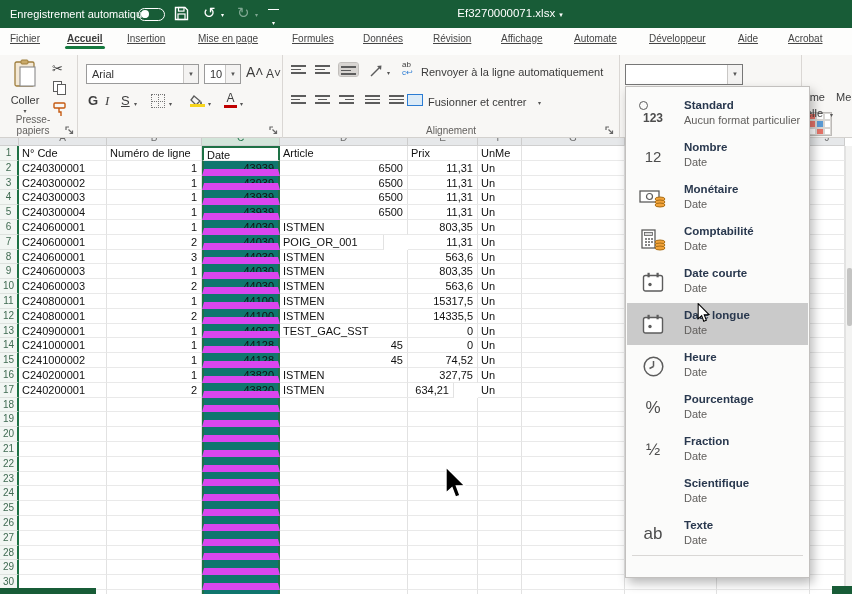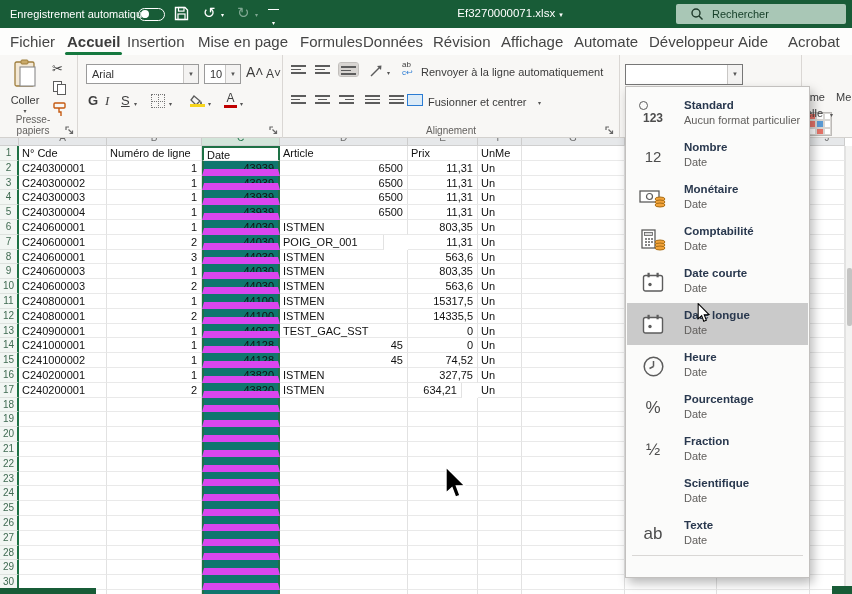--- a/index.html
+++ b/index.html
@@ -19,21 +19,21 @@
   .qat-custom .bar { display:block; height:0; border-top:1.6px solid #fff; margin-bottom:1px; }
   .qat-custom .chv { font-size:6px; color:#fff; line-height:5px; }
   .doc-title { position:absolute; left:400px; top:7px; width:220px; text-align:center; font-size:11.5px; color:#fff; }
   .doc-title .chv { font-size:7px; margin-left:4px; }
   .searchbox { position:absolute; left:676px; top:4px; width:170px; height:20px; background:#A9C7B6; border-radius:2px; color:#17402A; }
   .searchbox .txt { position:absolute; left:36px; top:3.5px; font-size:11px; }
   .searchbox svg { position:absolute; left:14px; top:3px; }
 
   
   .tabrow { position:absolute; left:0; top:28px; width:852px; height:27px; background:#FDFDFC; }
-  .tab { position:absolute; top:5px; font-size:15px; color:#454545; white-space:nowrap; cursor:default; }
+  .tab { position:absolute; top:5px; font-size:10px; color:#454545; white-space:nowrap; cursor:default;text-decoration:underline; }
   .tab.active { font-weight:bold; color:#3c3c3c; }
   .tab.active::after { content:""; position:absolute; left:-2px; right:-2px; bottom:-5px; height:3px; background:#15793F; border-radius:2px; }
 
   
   .ribbon { position:absolute; left:0; top:55px; width:852px; height:83px; background:#F8F7F5; border-bottom:1px solid #D3D1CE; }
   .grp { position:absolute; top:0; height:83px; border-right:1px solid #DAD7D4; }
   .grp-label { position:absolute; bottom:2px; font-size:10px; color:#615F5D; text-align:center; }
   .launcher { position:absolute; bottom:3px; }
   .combo { position:absolute; background:#fff; border:1px solid #9a9a9a; font-size:11px; color:#333; }
   .combo .val { position:absolute; left:5px; top:3px; }
@@ -107,35 +107,28 @@
         <path d="M1.5 1.5 h9.5 l2.5 2.5 v9.5 h-12 z" fill="none" stroke="#fff" stroke-width="1.4"></path>
         <rect x="4.5" y="1.5" width="5.5" height="3.6" fill="none" stroke="#fff" stroke-width="1.2"></rect>
         <rect x="4" y="8" width="7" height="5.5" fill="none" stroke="#fff" stroke-width="1.2"></rect>
       </svg>
     <span class="tb-ic" style="left:203px">↺</span>
     <span class="tb-caret" style="left:221px">▾</span>
     <span class="tb-ic dim" style="left:237px">↻</span>
     <span class="tb-caret dim" style="left:255px">▾</span>
     <span class="qat-custom"><span class="bar"></span><span class="chv">▾</span></span>
     <span class="doc-title"><span>Ef3270000071.xlsx</span><span class="chv">▾</span></span>
-    <span class="searchbox">
-      <svg width="14" height="14" viewBox="0 0 14 14">
-          <circle cx="6" cy="6" r="4" fill="none" stroke="#1F3A2B" stroke-width="1.4"></circle>
-          <line x1="9" y1="9" x2="12.5" y2="12.5" stroke="#1F3A2B" stroke-width="1.4"></line>
-        </svg>
-      <span class="txt">Rechercher</span>
-    </span>
   </div>
 
   <div class="tabrow" id="tabrow">
       <span class="tab" style="left: 10px;">Fichier</span>
       <span class="tab active" style="left: 67px;">Accueil</span>
       <span class="tab" style="left: 127px;">Insertion</span>
       <span class="tab" style="left: 198px;">Mise en page</span>
-      <span class="tab" style="left: 292px; margin-left: 8px;">Formules</span>
+      <span class="tab" style="left: 292px;">Formules</span>
       <span class="tab" style="left: 363px;">Données</span>
       <span class="tab" style="left: 433px;">Révision</span>
       <span class="tab" style="left: 501px;">Affichage</span>
       <span class="tab" style="left: 574px;">Automate</span>
       <span class="tab" style="left: 649px;">Développeur</span>
       <span class="tab" style="left: 738px;">Aide</span>
       <span class="tab" style="left: 788px;">Acrobat</span>
     </div>
 
   <div class="ribbon">
@@ -490,21 +483,21 @@
       <div class="cell al" style="left: 478px; width: 44px; top: 222px;">Un</div>
       <div class="cell al" style="left: 522px; width: 103px; top: 222px;"></div>
       <div class="cell al" style="left: 625px; width: 92px; top: 222px;"></div>
       <div class="cell al" style="left: 717px; width: 93px; top: 222px;"></div>
       <div class="cell al" style="left: 810px; width: 35px; top: 222px;"></div>
       <div class="rowhdr" style="top: 236.8px; left: 0px;">17</div>
       <div class="cell al" style="left: 19px; width: 88px; top: 236.8px;">C240200001</div>
       <div class="cell ar" style="left: 107px; width: 95px; top: 236.8px;">2</div>
       <div class="cell selc ar" style="left: 202px; width: 78px; top: 236.8px;">43820</div>
       <div class="cell al" style="left: 280px; width: 128px; top: 236.8px;">ISTMEN</div>
-      <div class="cell ar" style="left: 392px; width: 70px; top: 236.8px;">634,21</div>
+      <div class="cell ar" style="left: 384px; width: 70px; top: 236.8px;">634,21</div>
       <div class="cell al" style="left: 478px; width: 44px; top: 236.8px;">Un</div>
       <div class="cell al" style="left: 522px; width: 103px; top: 236.8px;"></div>
       <div class="cell al" style="left: 625px; width: 92px; top: 236.8px;"></div>
       <div class="cell al" style="left: 717px; width: 93px; top: 236.8px;"></div>
       <div class="cell al" style="left: 810px; width: 35px; top: 236.8px;"></div>
       <div class="rowhdr" style="top: 251.6px; left: 0px;">18</div>
       <div class="cell al" style="left: 19px; width: 88px; top: 251.6px;"></div>
       <div class="cell al" style="left: 107px; width: 95px; top: 251.6px;"></div>
       <div class="cell selc al" style="left: 202px; width: 78px; top: 251.6px;"></div>
       <div class="cell al" style="left: 280px; width: 128px; top: 251.6px;"></div>

